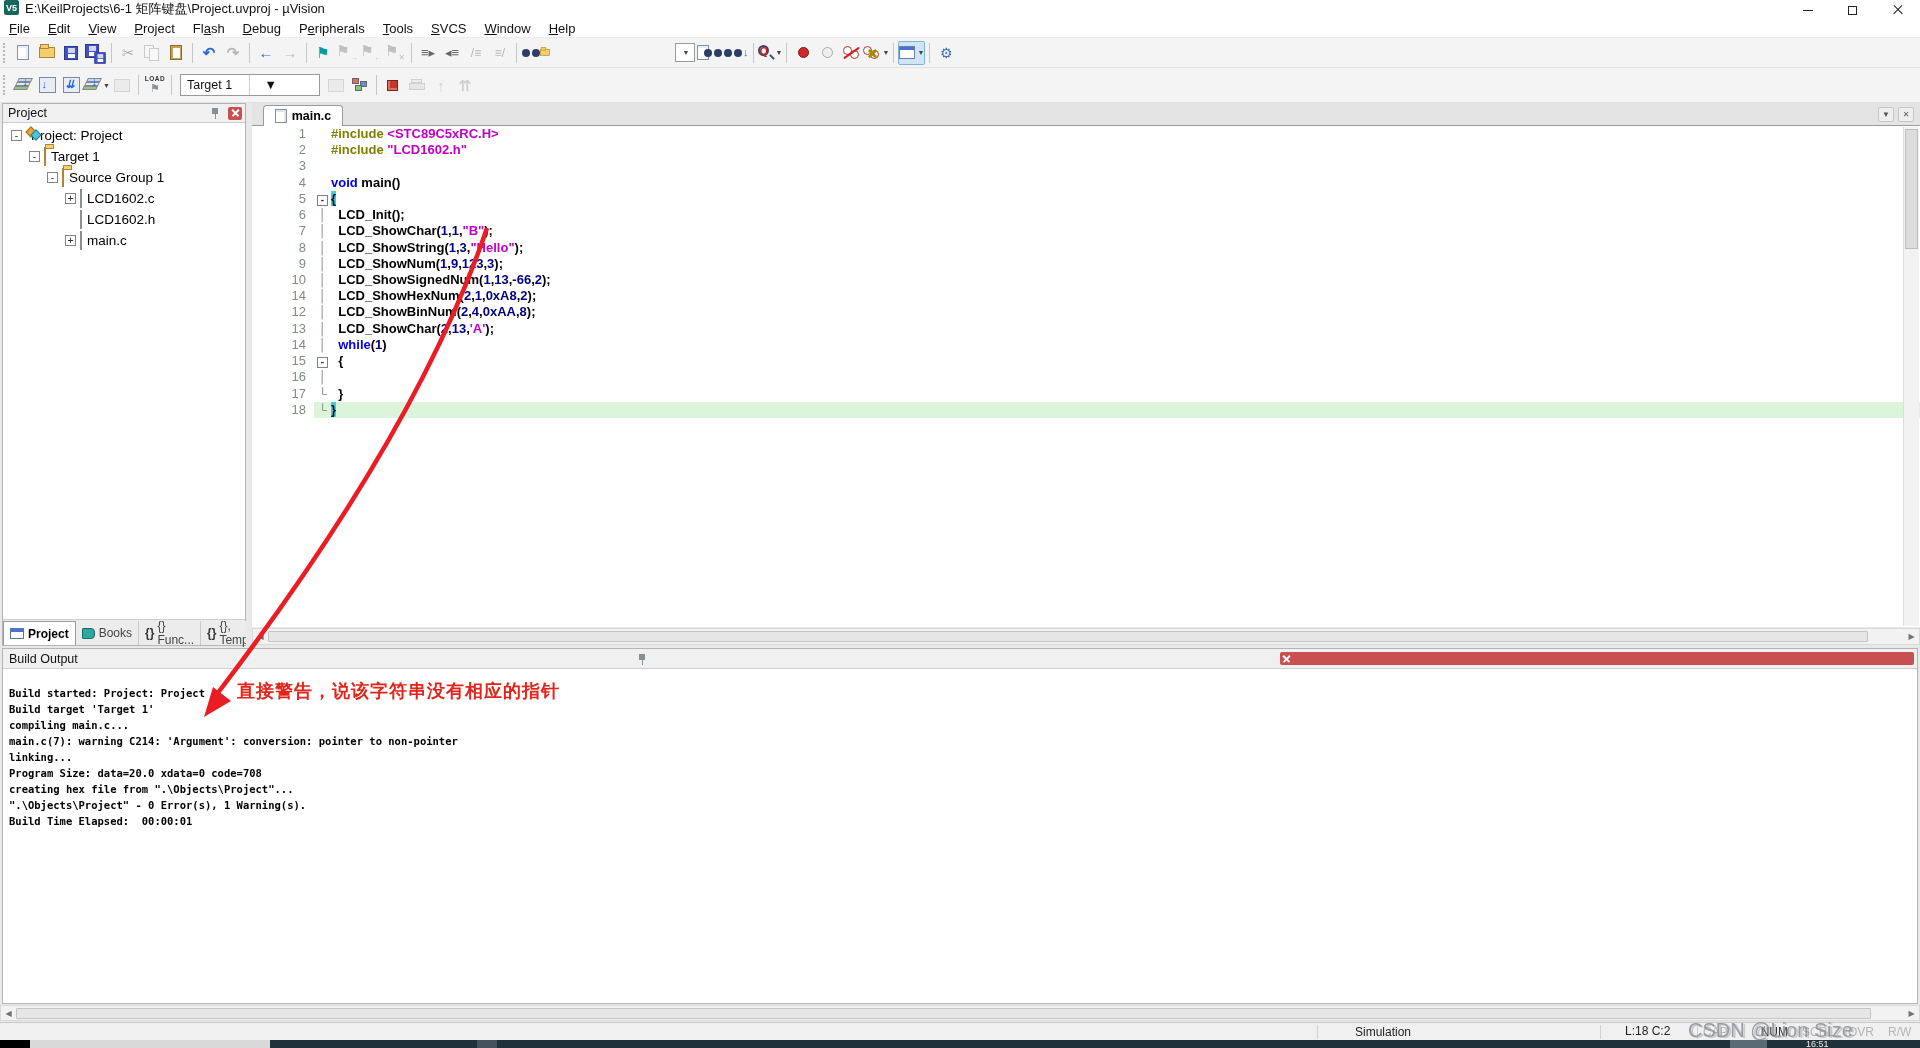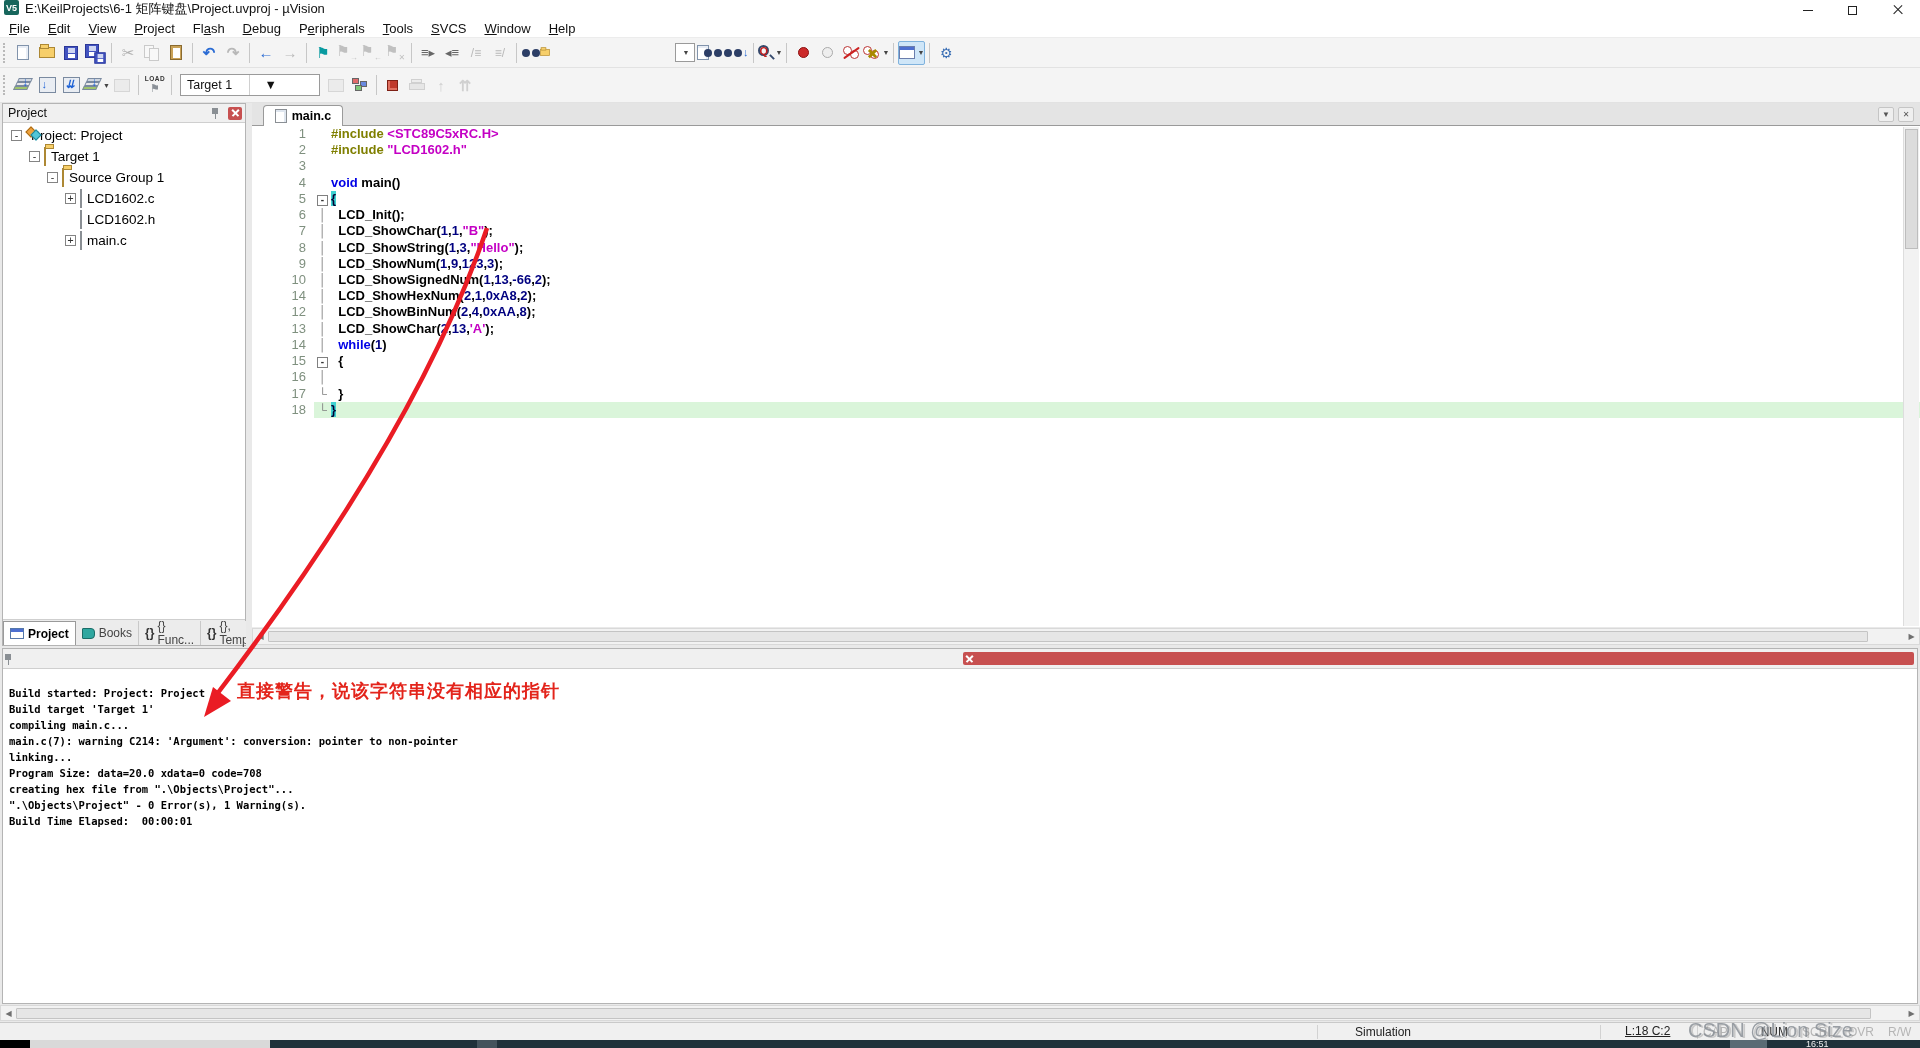--- a/index.html
+++ b/index.html
@@ -154,21 +154,21 @@
   #build-panel{left:2px;top:648px;width:1916px;height:356px;background:#fff;border:1px solid #b4b4b4;}
   #build-header{position:absolute;left:0;top:0;width:100%;height:20px;background:#f0f0f0;border-bottom:1px solid #cfcfcf;display:flex;align-items:center;}
   #build-header span{font-size:12.5px;color:#111;padding-left:6px;flex:1;}
   #build-lines{position:absolute;left:6px;top:36px;width:1200px;}
   .bo-line{font-family:"DejaVu Sans Mono",monospace;font-size:10.5px;font-weight:bold;color:#000;height:16px;line-height:16px;white-space:pre;}
 
   
   #statusbar{left:0;top:1022px;width:1920px;height:18px;background:#f0f0f0;border-top:1px solid #c9c9c9;font-size:12px;color:#222;}
   .st-sep{position:absolute;top:2px;width:1px;height:14px;background:#d2d2d2;}
   #st-sim{position:absolute;left:1355px;top:2px;}
-  #st-cursor{position:absolute;left:1625px;top:1px;text-decoration:underline;}
+  #st-cursor{position:absolute;left:1625px;top:1px;}
   #st-flags{position:absolute;left:1703px;top:2px;display:flex;gap:14px;color:#b5b5b5;}
   #st-flags .on{color:#333;margin-left:19px;}
   #watermark{position:absolute;left:1688px;top:-4px;font-size:20px;color:#8a9097;opacity:.85;text-shadow:2px 1px 0 rgba(140,140,140,.45);white-space:nowrap;}
 
   
   #strip{left:0;top:1040px;width:1920px;height:8px;background:#20313a;overflow:hidden;}
   .strip-seg{position:absolute;top:0;height:8px;}
   #strip-time{position:absolute;left:1806px;top:0px;color:#eee;font-size:9px;line-height:8px;}
 
   
@@ -522,20 +522,21 @@
     </div>
   <div id="editor-hscroll" class="abs hscroll">
     <div class="scr-arrow">◀</div>
     <div class="scr-thumb" style="width:1600px;"></div>
     <div style="flex:1"></div>
     <div class="scr-arrow">▶</div>
   </div>
 
   <div id="build-panel" class="abs">
     <div id="build-header">
+      <span>Build Output</span>
       <span class="pinic">
           <i></i>
           <i></i>
         </span>
       <span class="redx">
           <i></i>
           <i></i>
         </span>
     </div>
     <div id="build-lines">

